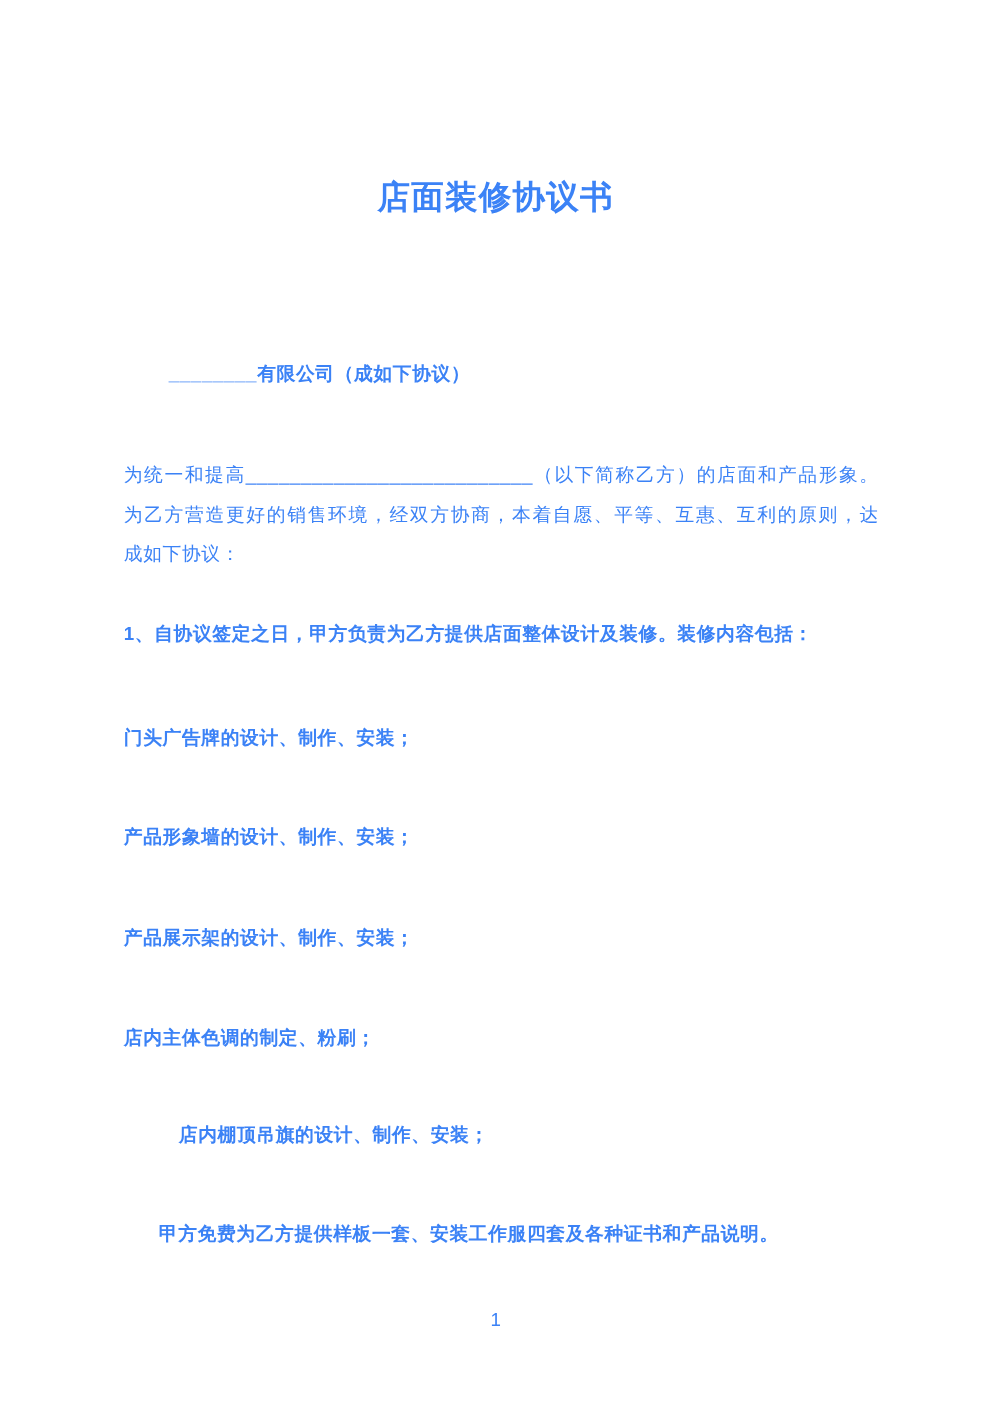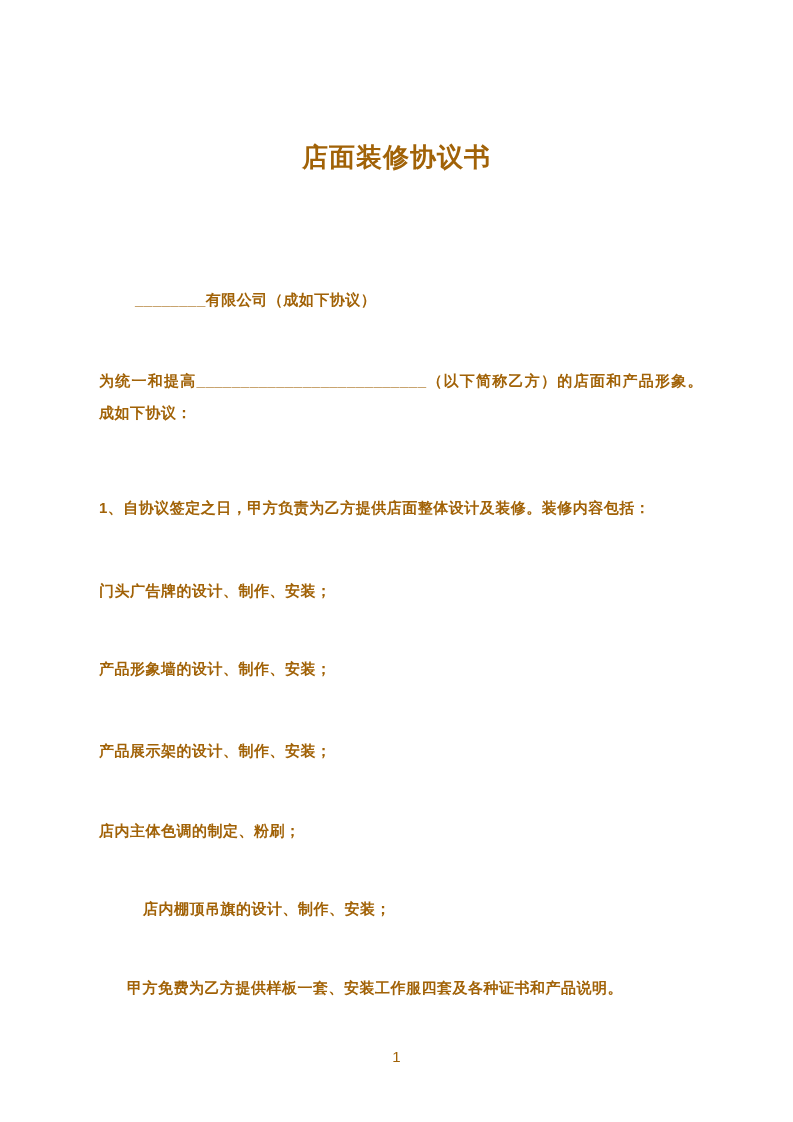--- a/index.html
+++ b/index.html
@@ -5,21 +5,21 @@
   html, body {
     margin: 0;
     padding: 0;
     background: #ffffff;
   }
   .page {
     position: relative;
     width: 793px;
     height: 1122px;
     background: #ffffff;
-    color: #a16207;
+    color: #3b82f6;
     font-family: "Liberation Sans", "DejaVu Sans", sans-serif;
     overflow: hidden;
   }
   .doc-title {
     position: absolute;
     top: 140px;
     left: 0;
     width: 793px;
     text-align: center;
     font-size: 26px;
@@ -36,21 +36,21 @@
     letter-spacing: 0.5px;
     line-height: 22px;
     white-space: nowrap;
   }
   .intro {
     position: absolute;
     top: 365px;
     left: 99px;
     width: 604px;
     font-size: 15px;
-    font-weight: 700;
+    font-weight: 400;
     letter-spacing: 0.5px;
     line-height: 31.5px;
   }
   .jline {
     text-align: justify;
     text-align-last: justify;
   }
   .lline {
     text-align: left;
     text-align-last: left;
@@ -87,20 +87,21 @@
 <body>
 
 <div class="page">
 
   <div class="doc-title">店面装修协议书</div>
 
   <div class="party-line">________有限公司（成如下协议）</div>
 
   <div class="intro">
     <div class="jline">为统一和提高__________________________（以下简称乙方）的店面和产品形象。</div>
+    <div class="jline">为乙方营造更好的销售环境，经双方协商，本着自愿、平等、互惠、互利的原则，达</div>
     <div class="lline">成如下协议：</div>
   </div>
 
   <div class="clause clause-1">1、自协议签定之日，甲方负责为乙方提供店面整体设计及装修。装修内容包括：</div>
 
   <div class="clause item-1">门头广告牌的设计、制作、安装；</div>
 
   <div class="clause item-2">产品形象墙的设计、制作、安装；</div>
 
   <div class="clause item-4">店内主体色调的制定、粉刷；</div>

